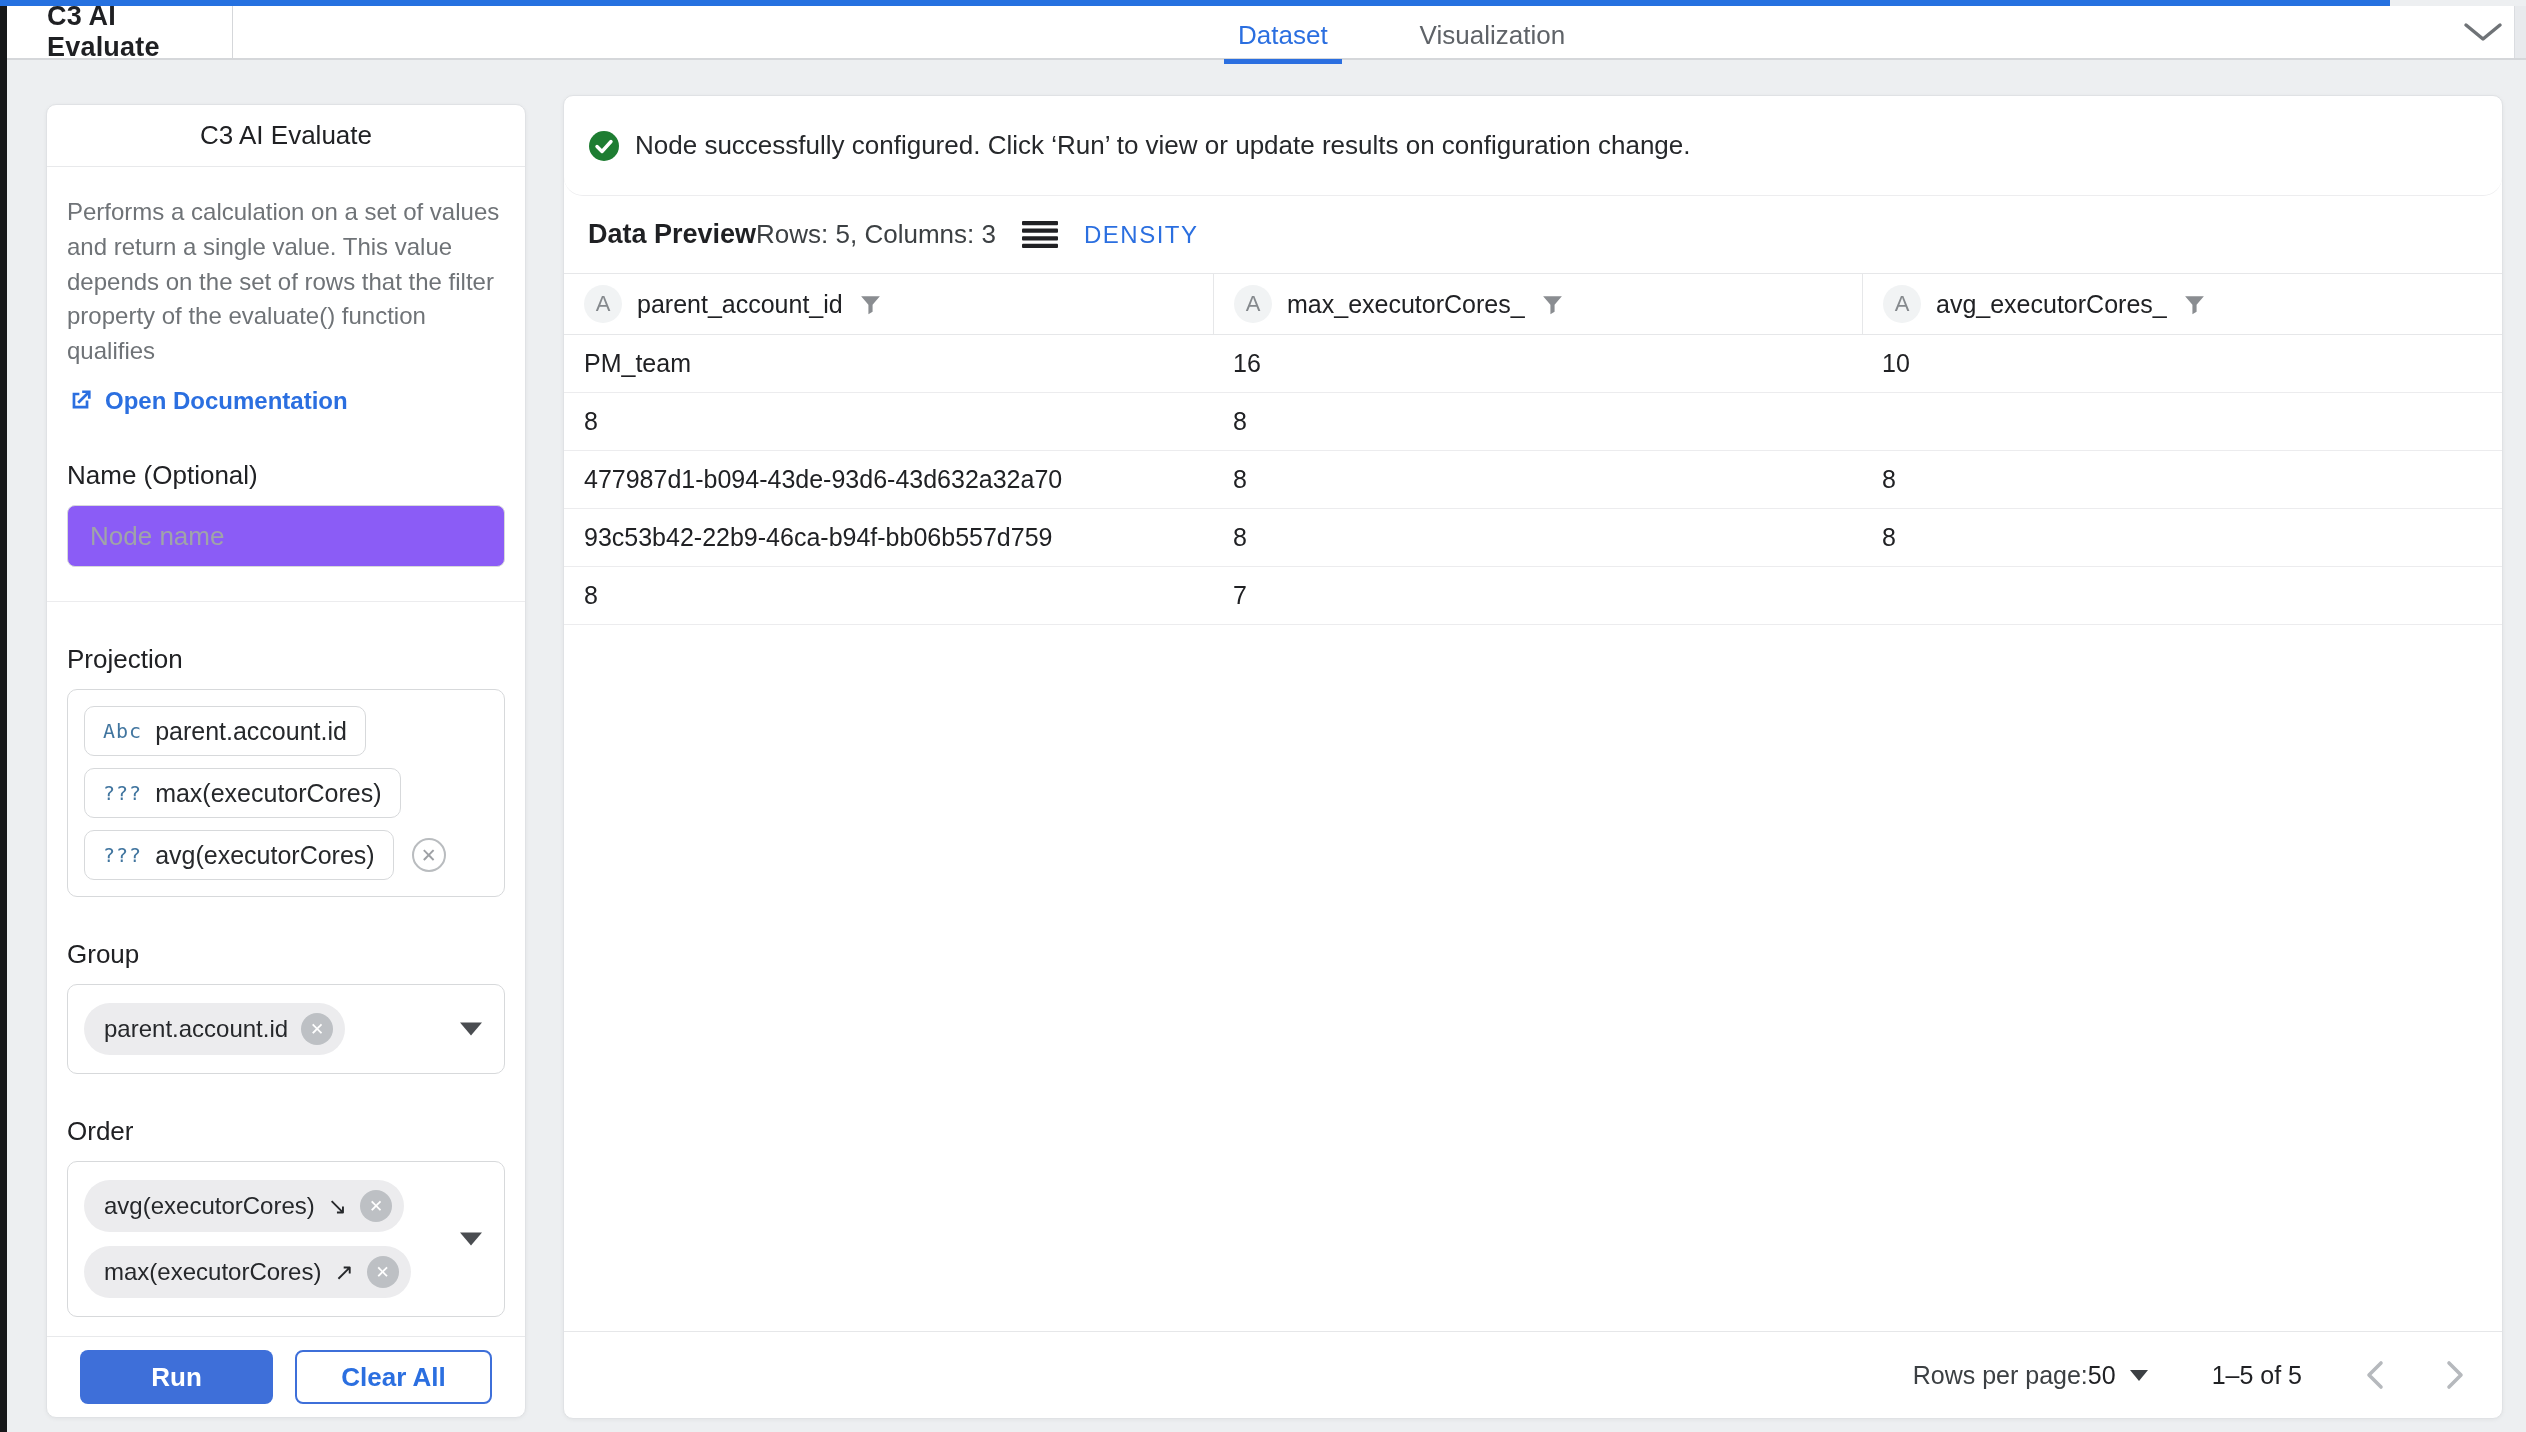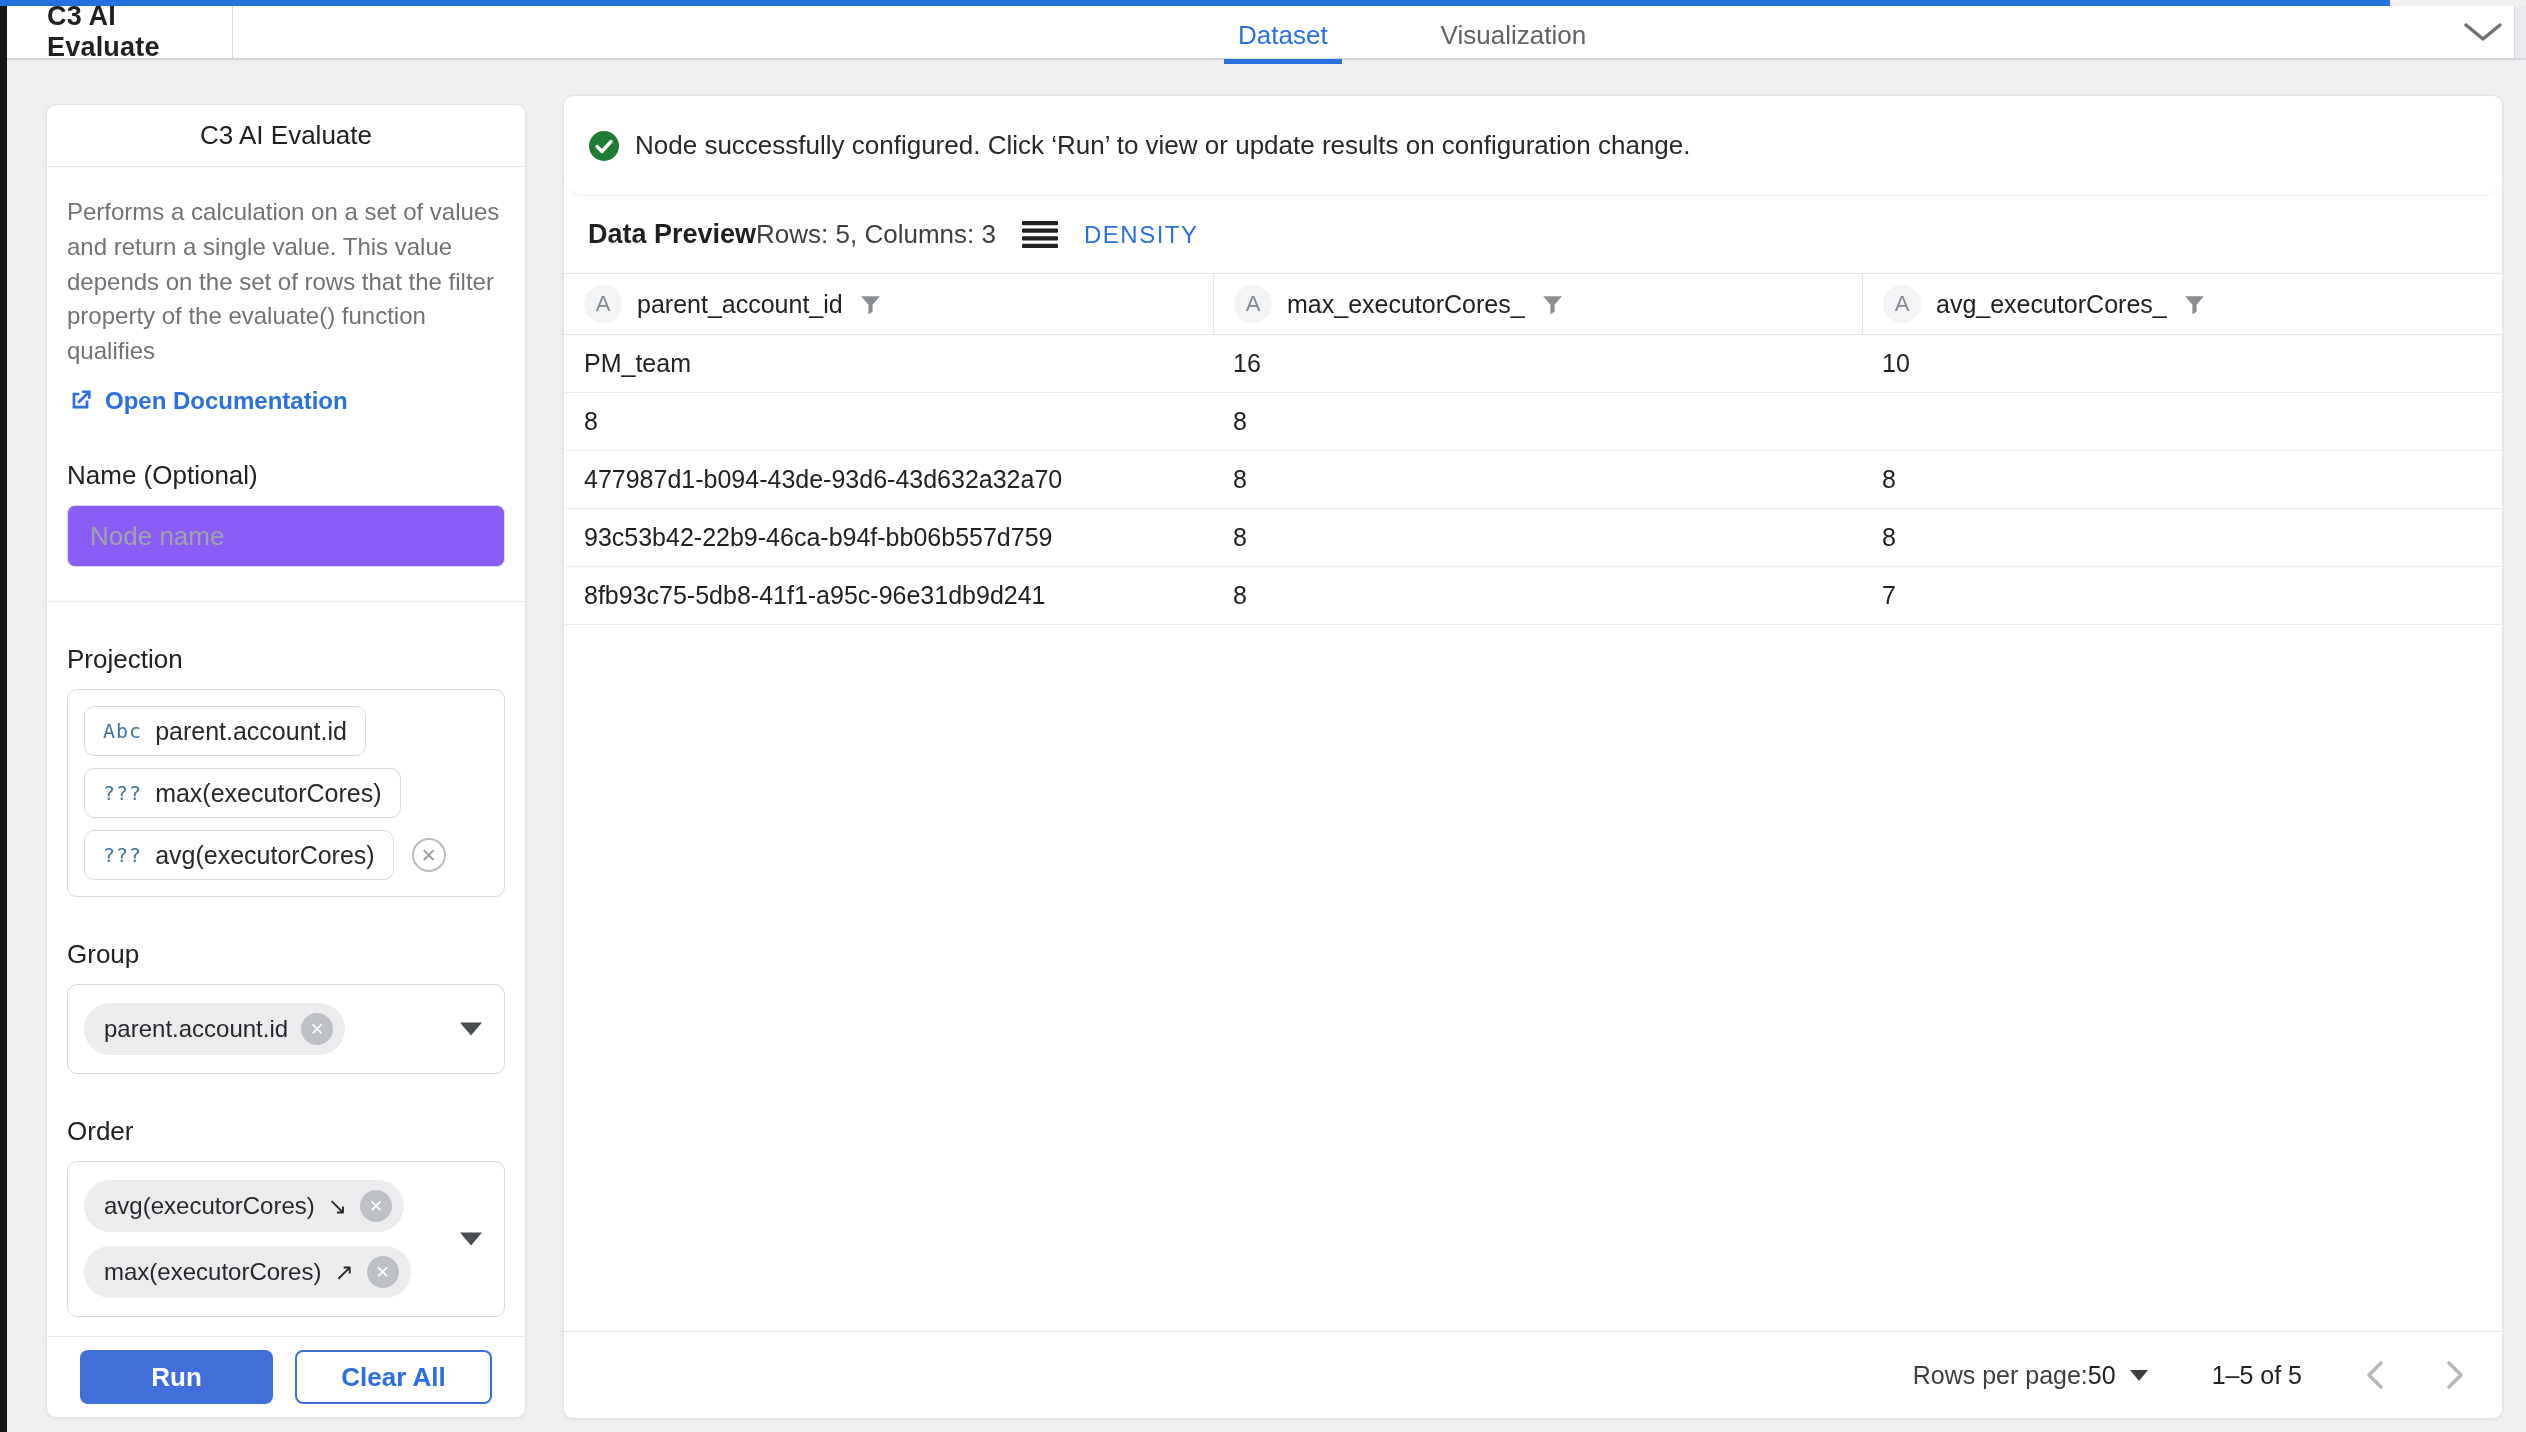--- a/index.html
+++ b/index.html
@@ -10,21 +10,21 @@
     font-family:"Liberation Sans", sans-serif;
     color:#26282b;
     overflow:hidden;
   }
   
   .accent-bar { position:absolute; top:0; left:0; width:2390px; height:6px; background:#2671e0; z-index:6; }
   .left-edge  { position:absolute; top:6px; left:0; width:7px; height:1426px; background:#17181a; z-index:5; }
   .topbar { position:absolute; top:6px; left:0; width:2526px; height:54px; background:#ffffff; border-bottom:2px solid #d5d7da; z-index:4; }
   .topbar-tabcell { position:absolute; left:7px; top:0; width:226px; height:52px; border-right:1px solid #d5d7da; display:flex; align-items:center; padding-left:40px; }
   .topbar-title { font-size:27px; font-weight:600; color:#1f2023; letter-spacing:.2px; }
-  .tabs { position:absolute; left:1224px; top:0; height:58px; display:flex; gap:85px; }
+  .tabs { position:absolute; left:1224px; top:0; height:58px; display:flex; gap:64px; }
   .tab { display:flex; align-items:center; padding:0 14px; font-size:26px; color:#5f6368; cursor:pointer; position:relative; }
   .tab.active { color:#2b6fe0; font-weight:500; }
   .tab.active::after { content:""; position:absolute; left:0; right:0; bottom:0; height:5px; background:#2b6fe0; }
   .top-chevron { position:absolute; right:22px; top:14px; }
   .scroll-strip { position:absolute; right:0; top:0; width:12px; height:52px; background:#e8eaed; border-left:1px solid #dadce0; }
 
   
   .side-panel {
     position:absolute; left:46px; top:104px; width:480px; height:1314px;
     background:#fff; border:1px solid #e0e2e5; border-radius:10px;
@@ -257,21 +257,20 @@
     <div class="td col-1">477987d1-b094-43de-93d6-43d632a32a70</div>
     <div class="td col-2">8</div>
     <div class="td col-3">8</div>
   </div>
   <div class="trow">
     <div class="td col-1">93c53b42-22b9-46ca-b94f-bb06b557d759</div>
     <div class="td col-2">8</div>
     <div class="td col-3">8</div>
   </div>
   <div class="trow">
-    <div class="td col-1">8fb93c75-5db8-41f1-a95c-96e31db9d241</div>
     <div class="td col-2">8</div>
     <div class="td col-3">7</div>
   </div>
 
   <div class="main-spacer"></div>
 
   <div class="pagination">
     <span class="pag-label">Rows per page:</span>
     <div class="pag-size">
       <span class="pag-size-value">50</span>

